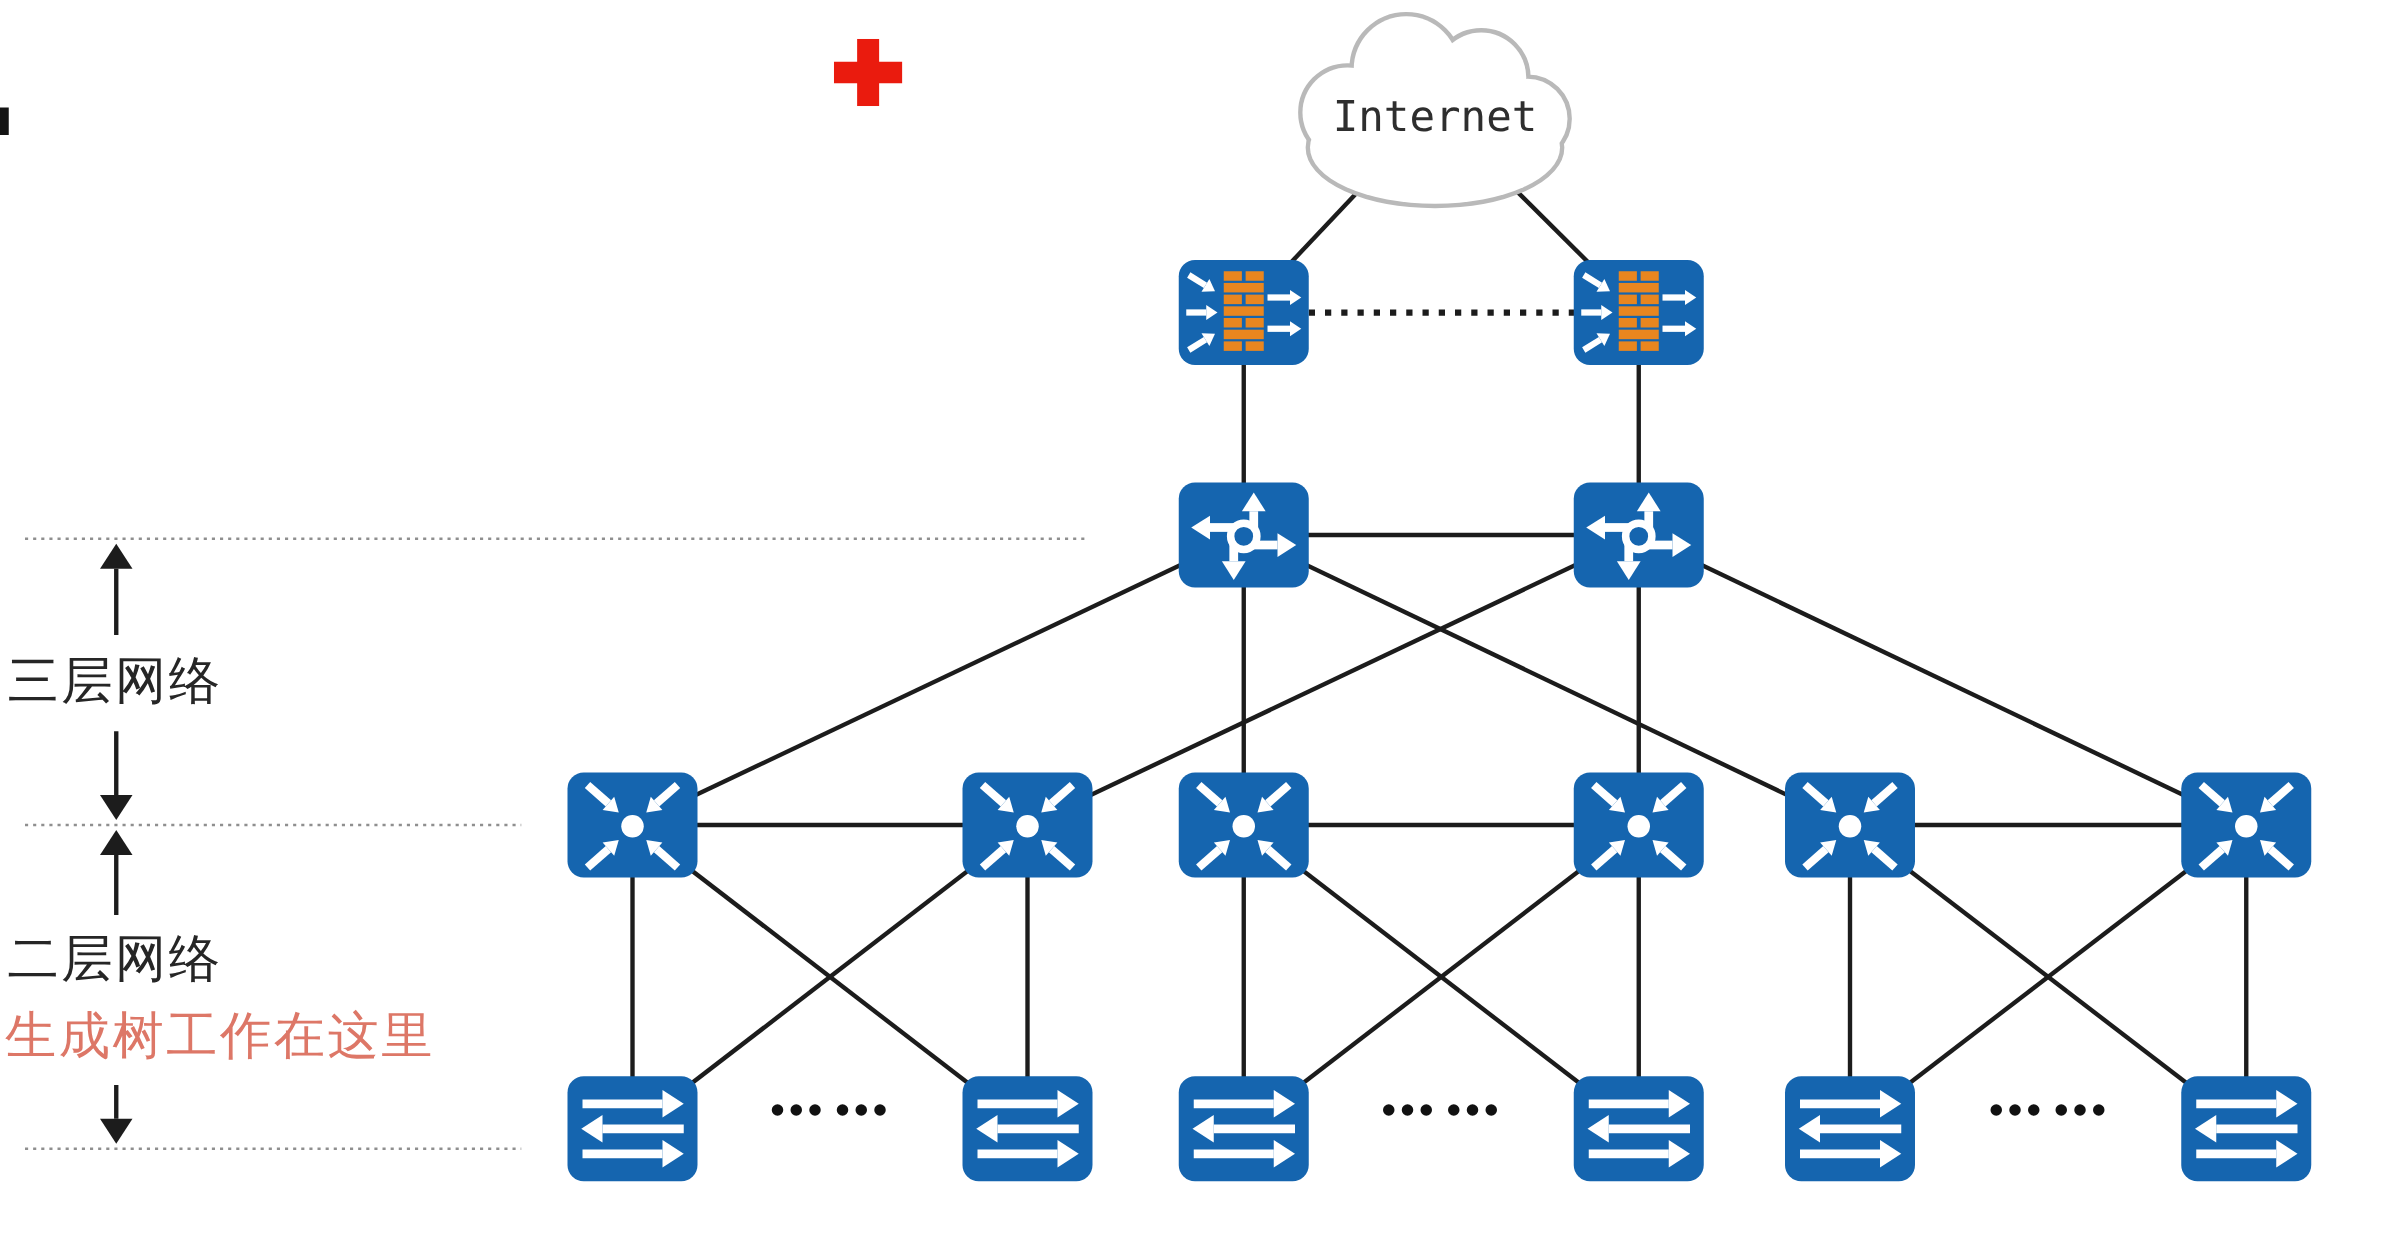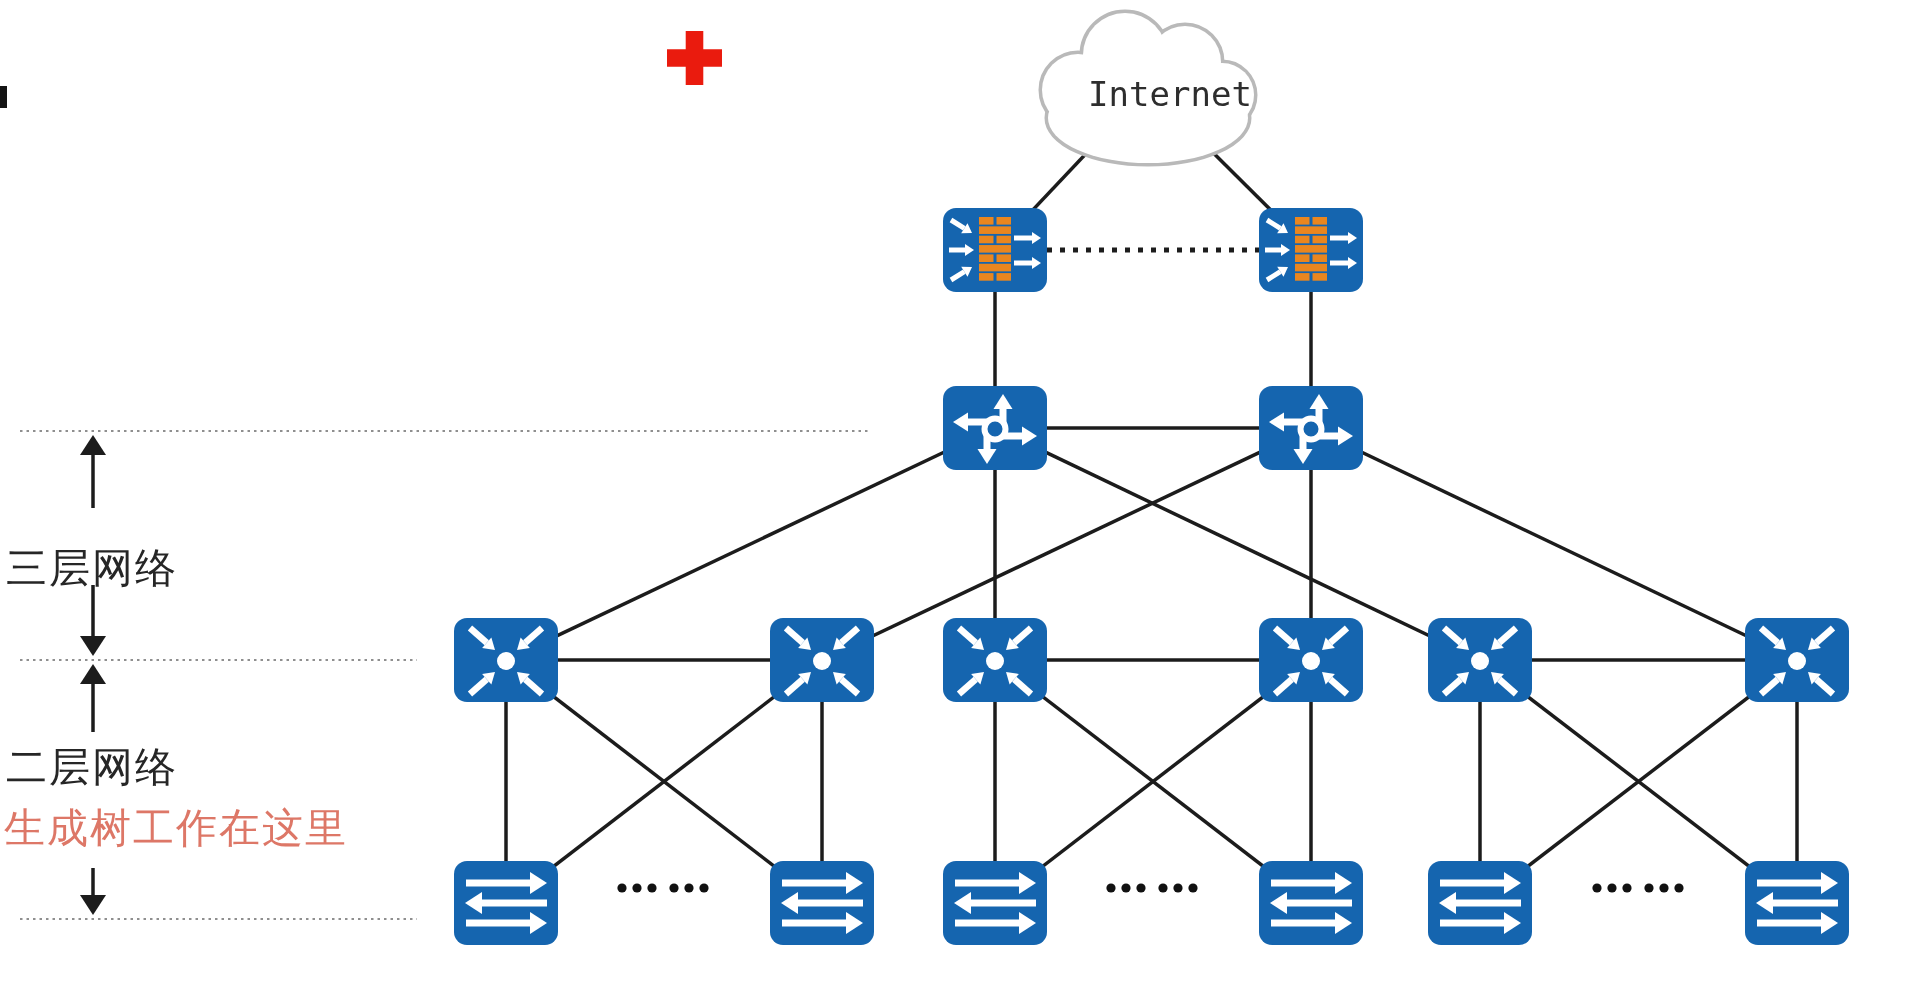--- a/index.html
+++ b/index.html
@@ -419,17 +419,17 @@
           <polygon points="11,42 28,31 28,53" fill="#fff"></polygon>
         </g>
         <g>
           <line x1="12" y1="62" x2="76" y2="62" stroke="#fff" stroke-width="7"></line>
           <polygon points="93,62 76,73 76,51" fill="#fff"></polygon>
         </g>
       </g>
     </svg>
   <div class="edge-mark"></div>
   <div class="red-cross" style="background: rgb(234, 27, 14);"></div>
-  <div class="internet" style="color: rgb(46, 46, 46); padding-left: 22px;">Internet</div>
-  <div class="label layer3" style="color: rgb(38, 38, 38); margin-top: 24px;">三层网络</div>
+  <div class="internet" style="color: rgb(46, 46, 46);">Internet</div>
+  <div class="label layer3" style="color: rgb(38, 38, 38);">三层网络</div>
   <div class="label stp" style="color: rgb(221, 119, 103);">生成树工作在这里</div>
   <div class="label layer2" style="color: rgb(38, 38, 38);">二层网络</div>
 </div>
 
 </body></html>

